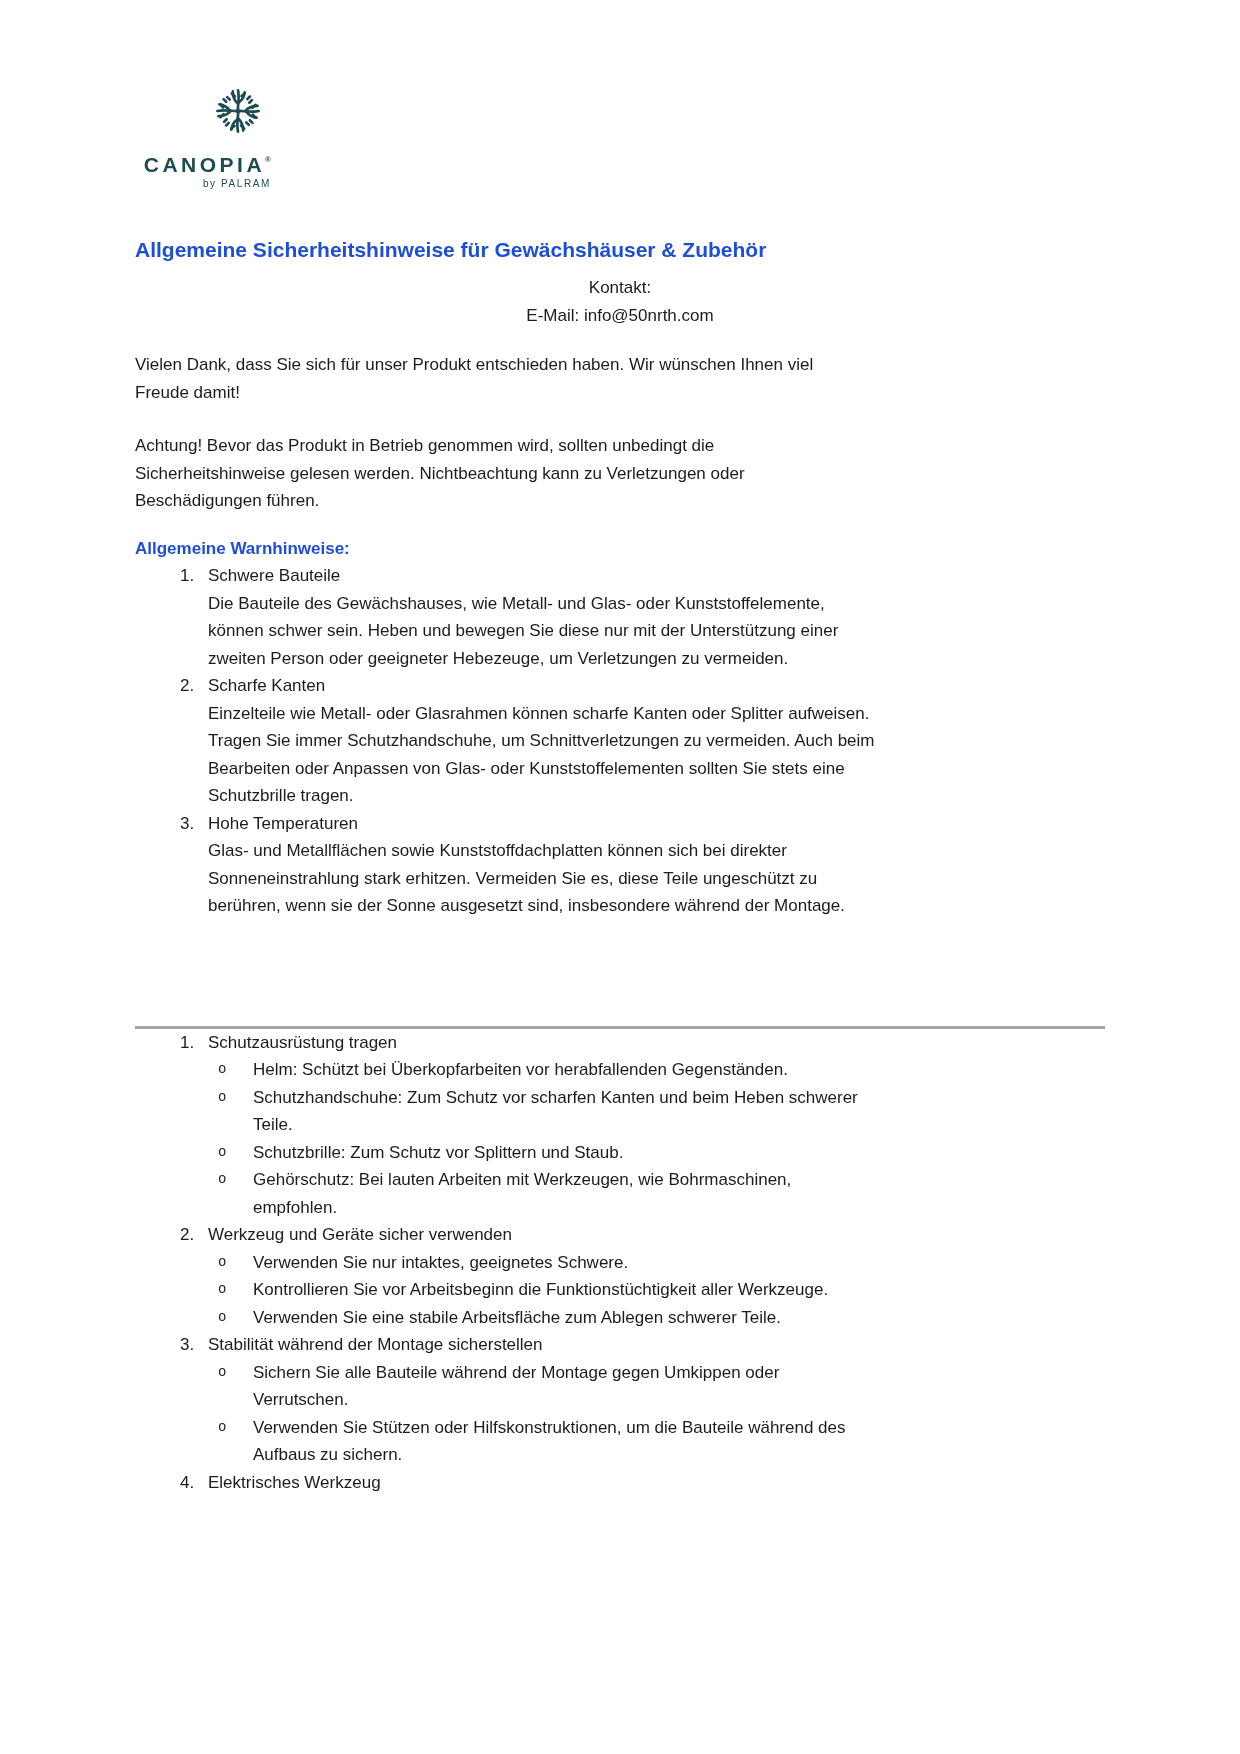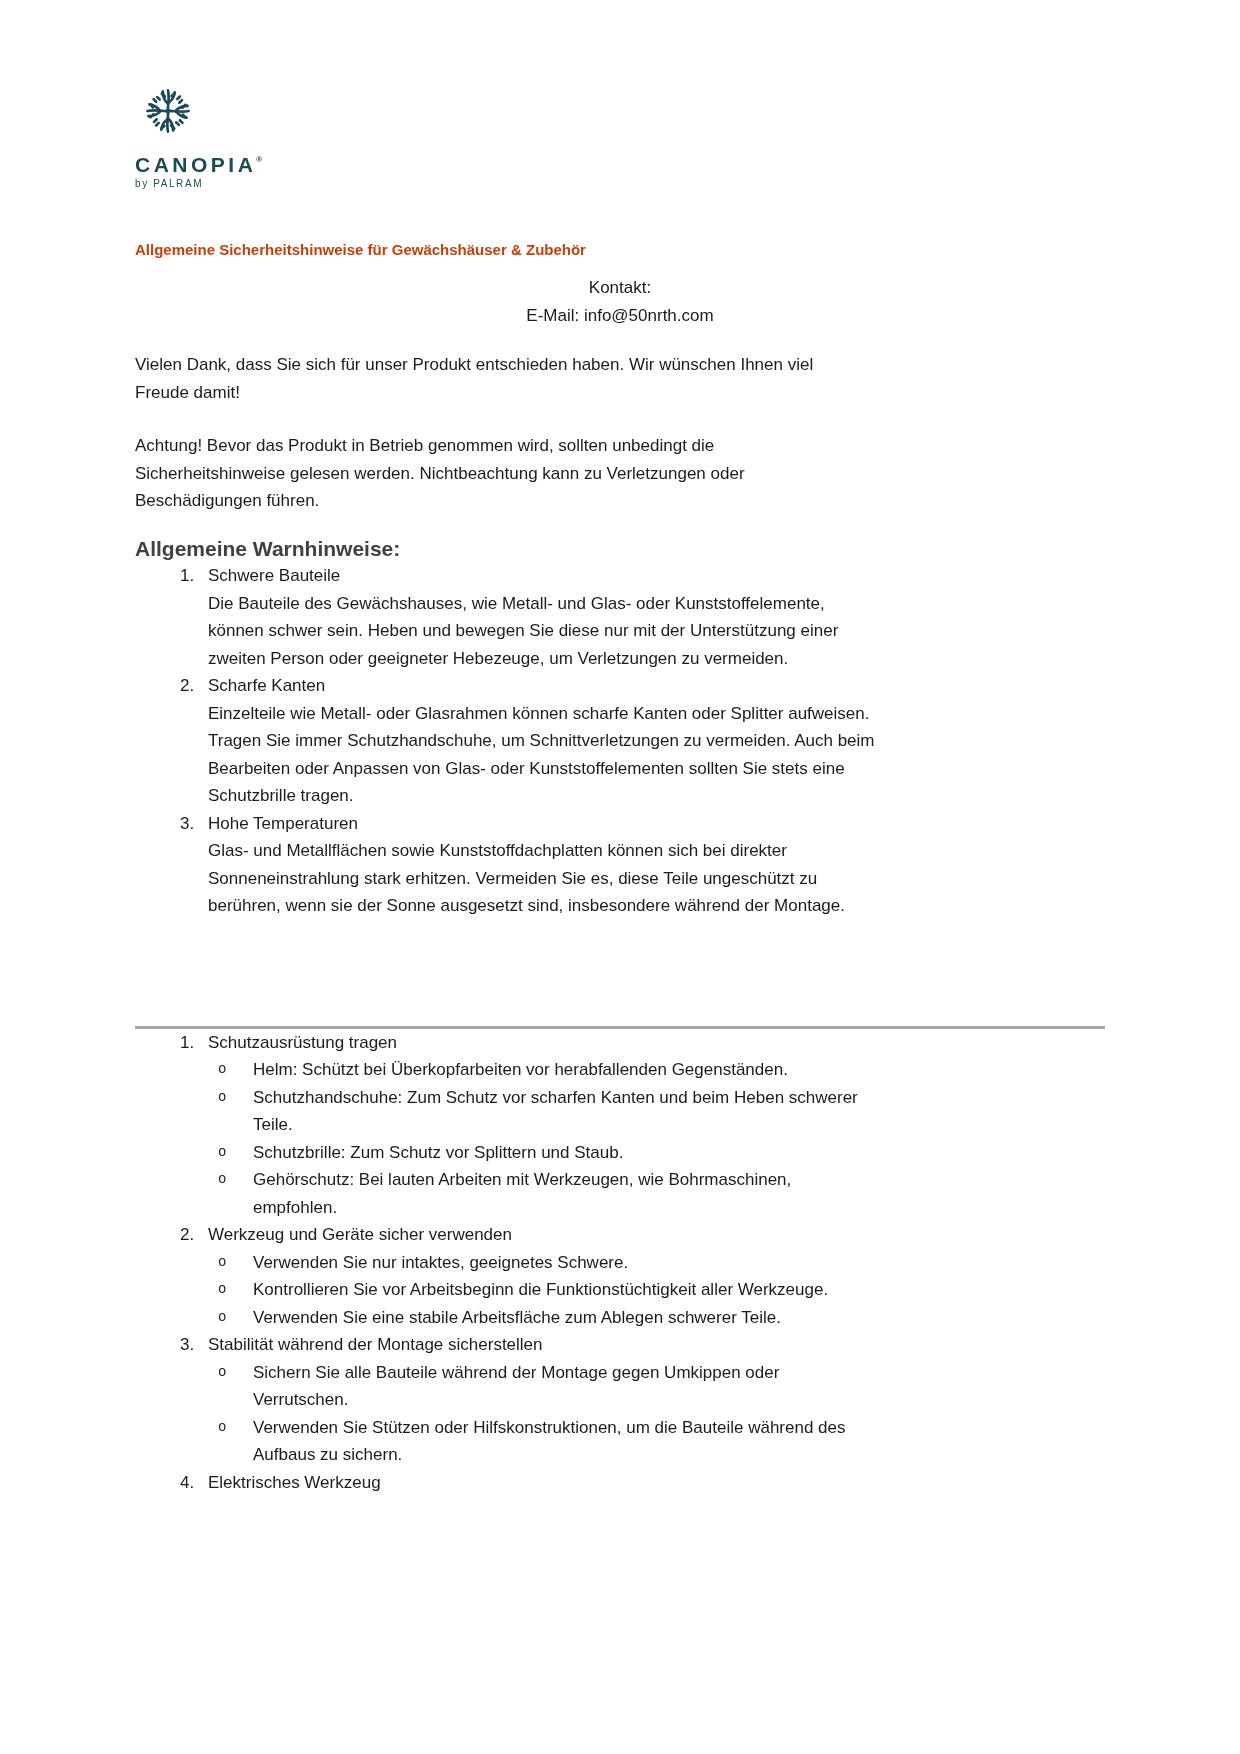--- a/index.html
+++ b/index.html
@@ -19,21 +19,21 @@
     min-height: 1754px;
     padding: 78px 135px 60px 135px;
     position: relative;
   }
 
   
   .logo-block {
     width: 136px;
     display: flex;
     flex-direction: column;
-    align-items: flex-start;
+    align-items: flex-end;
   }
   .logo-icon { display: block; }
   .logo-word {
     margin-top: 4px;
     color: #1d4a54;
     font-weight: 700;
     font-size: 21px;
     letter-spacing: 3.5px;
     line-height: 24px;
     white-space: nowrap;
@@ -49,38 +49,38 @@
     font-weight: 400;
     font-size: 10px;
     letter-spacing: 1.6px;
     line-height: 12px;
     white-space: nowrap;
   }
 
   
   .doc-title {
     margin: 46px 0 0 0;
-    font-size: 15px;
+    font-size: 21px;
     font-weight: 700;
     line-height: 27px;
-    color: #c2410c;
+    color: #1d4ed8;
   }
   .contact-block { margin: 11px 0 0 0; }
   .contact-block .line { display: block; text-align: center; }
   .intro-par { margin: 22px 0 0 0; white-space: pre-line; }
   .warning-par { margin: 26px 0 0 0; }
   .warning-par .warn-label { font-weight: 400; }
   .warning-par .warn-text { white-space: pre-line; }
 
   .section-heading {
     margin: 20px 0 0 0;
-    font-size: 21px;
+    font-size: 17px;
     font-weight: 700;
     line-height: 27.5px;
-    color: #404040;
+    color: #1d4ed8;
   }
   .section-heading.second { margin-top: 22px; }
 
   
   .olist { margin: 0; }
   .oli { display: flex; align-items: flex-start; }
   .oli-marker {
     margin-left: 45px;
     width: 28px;
     flex: 0 0 28px;

